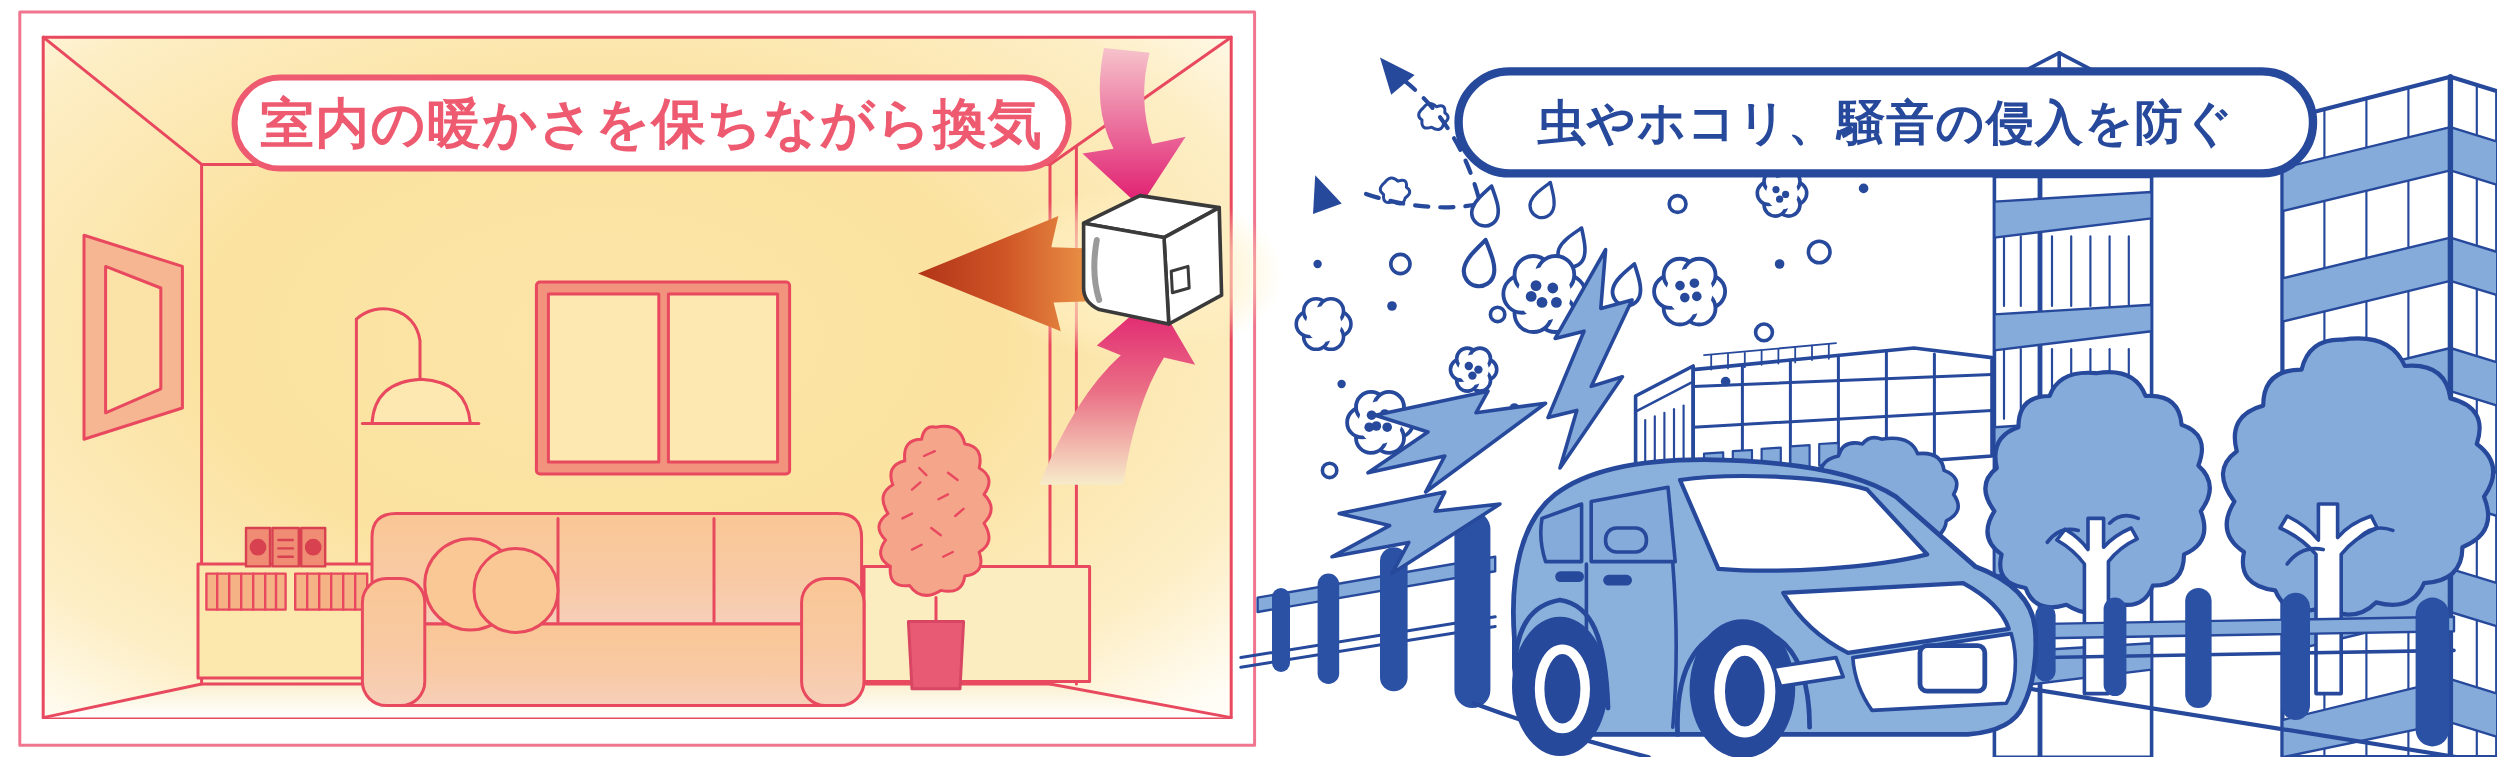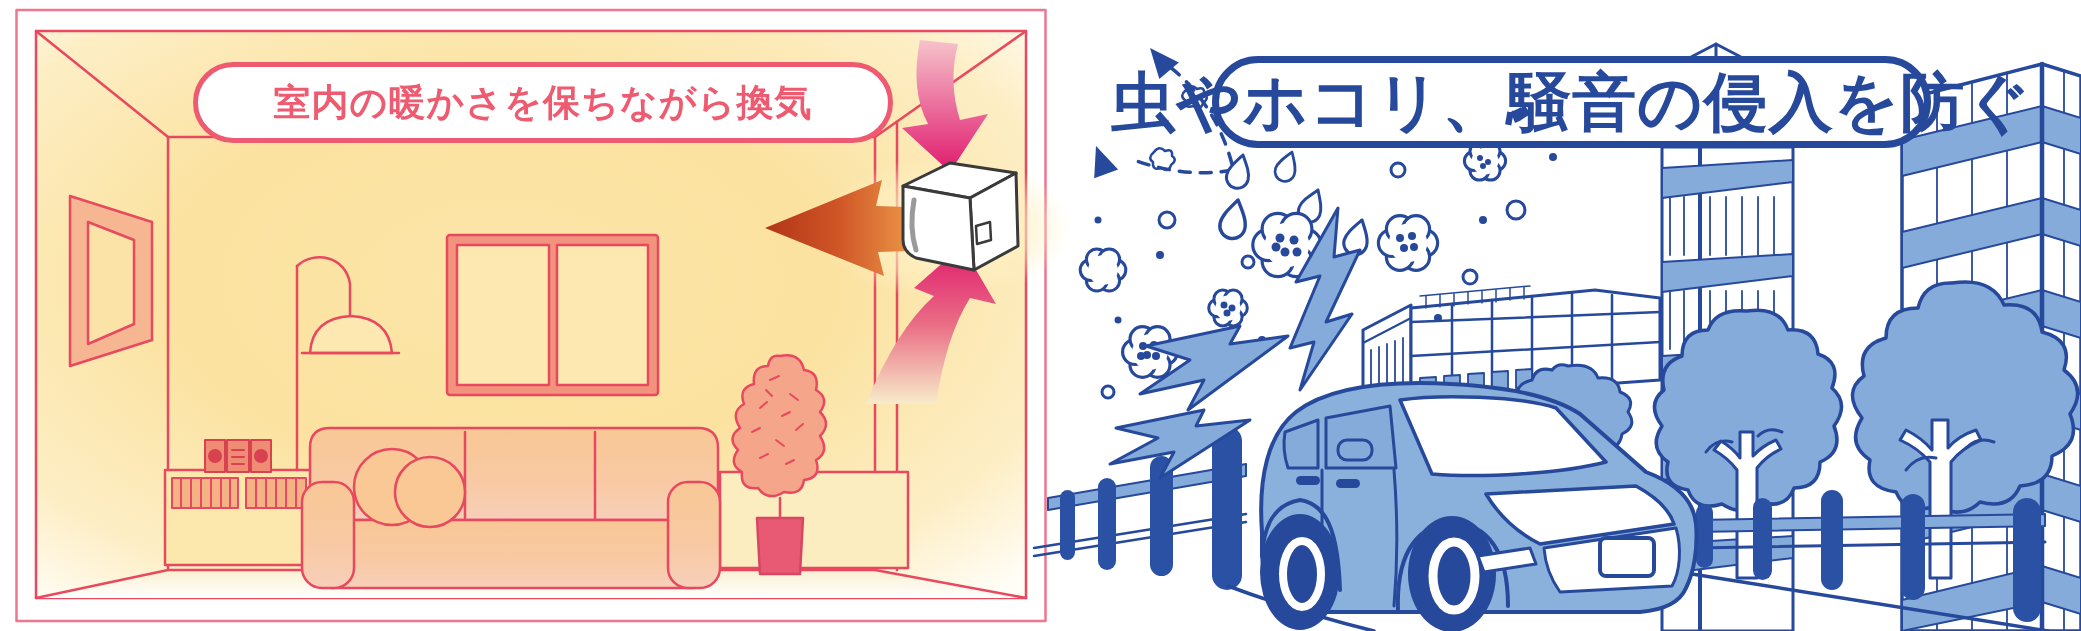--- a/index.html
+++ b/index.html
@@ -3,23 +3,23 @@
 <meta charset="utf-8">
 <style>
   html,body{margin:0;padding:0;background:#ffffff;}
   #stage{position:relative;width:2081px;height:631px;background:#ffffff;overflow:hidden;
          font-family:"DejaVu Sans","Liberation Sans",sans-serif;}
   #scene{position:absolute;left:0;top:0;}
   .banner{position:absolute;box-sizing:border-box;background:#ffffff;display:flex;
           align-items:center;justify-content:center;font-weight:bold;white-space:nowrap;
           letter-spacing:1px;z-index:5;}
   .banner.warm{left:193px;top:62px;width:700px;height:81px;border:5px solid #ee5b70;
-               border-radius:44px;color:#ee5b70;font-size:37px;}
+               border-radius:44px;color:#ee5b70;font-size:45px;}
   .banner.cool{left:1212px;top:56px;width:719px;height:92px;border:7px solid #27499c;
-               border-radius:50px;color:#27499c;font-size:64px;}
+               border-radius:50px;color:#27499c;font-size:40px;}
 </style>
 </head>
 <body>
 
 <div id="stage">
 
 <svg id="scene" width="2081" height="631" viewBox="0 0 2081 631">
   <defs>
     <radialGradient id="wallGrad" cx="0.47" cy="0.44" r="0.74">
       <stop offset="0" stop-color="#fbe5a8"></stop>

